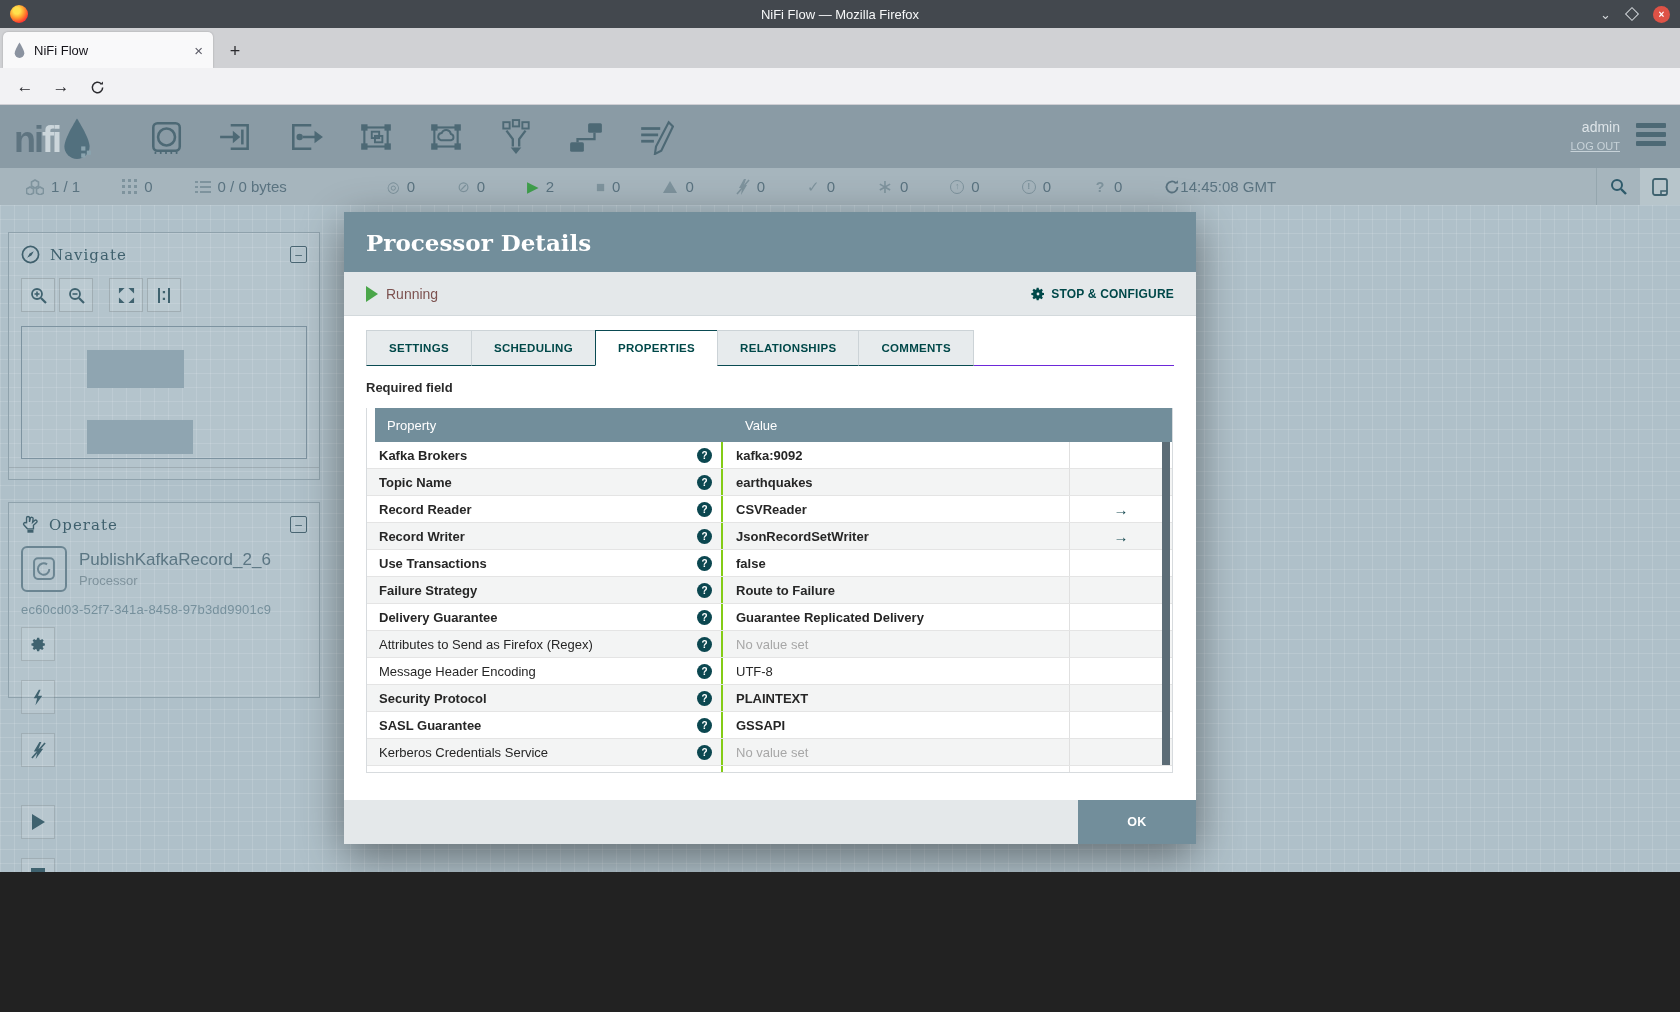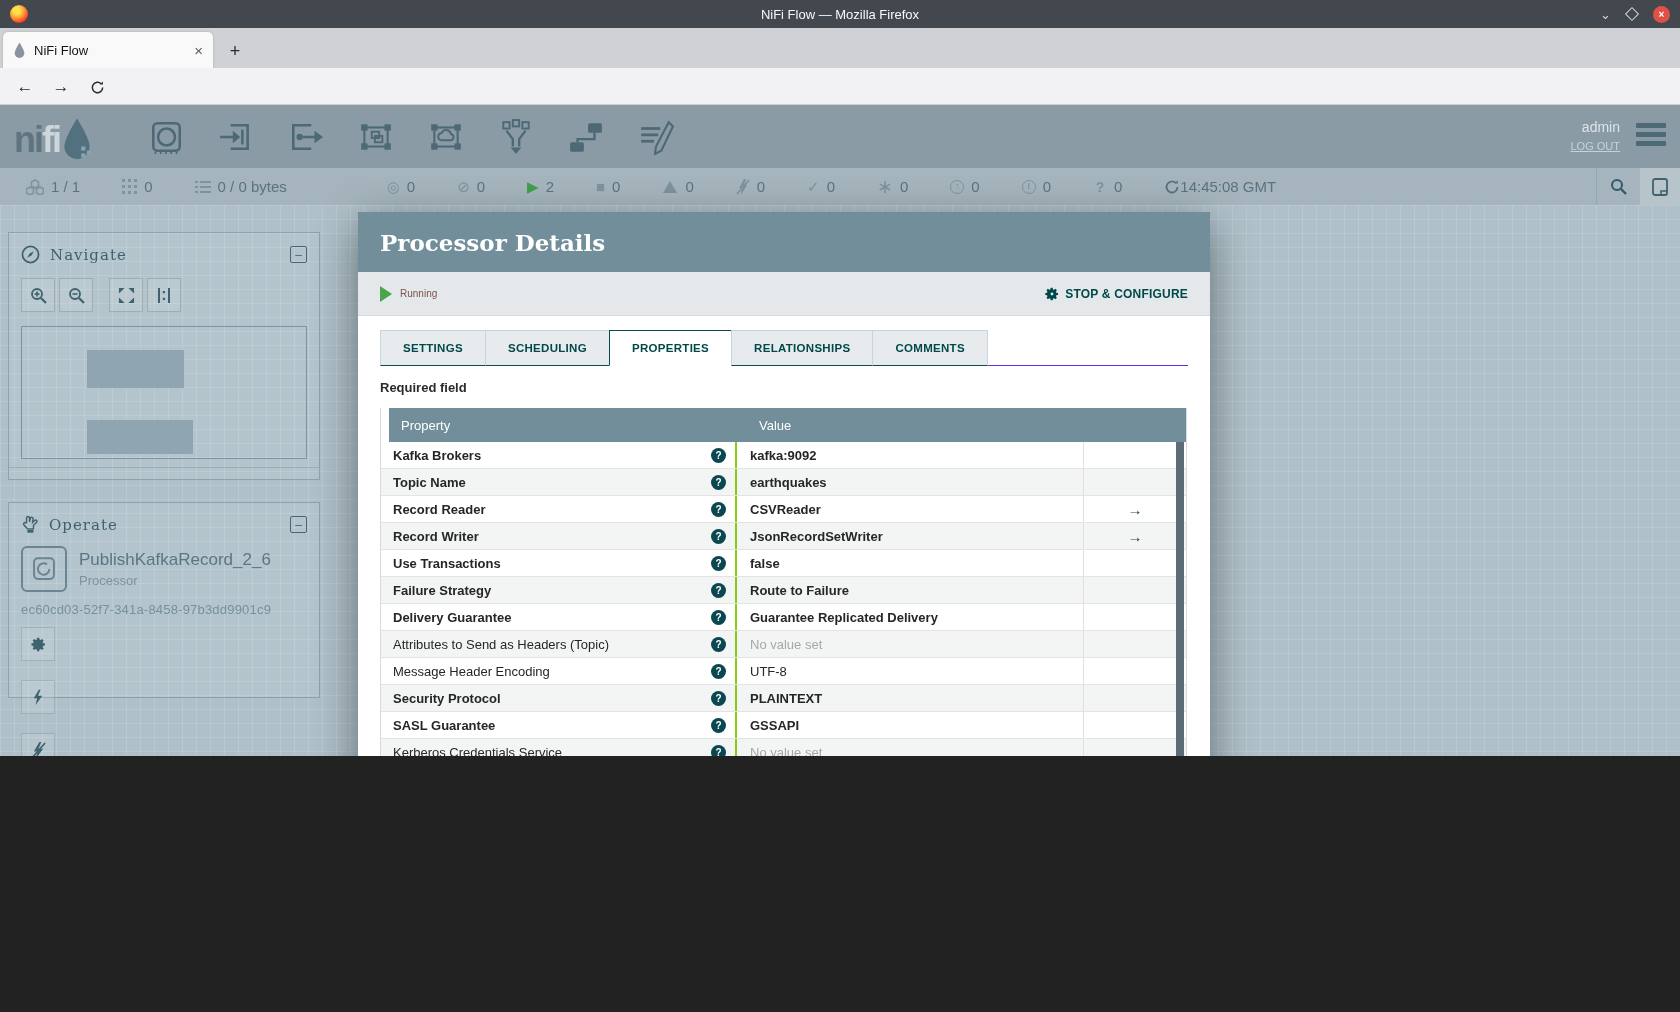--- a/index.html
+++ b/index.html
@@ -1,17 +1,17 @@
 <!DOCTYPE html>
 <html><head>
 <meta charset="utf-8">
 <style>
   * { margin:0; padding:0; box-sizing:border-box; }
   body { font-family:"Liberation Sans", sans-serif; background:#222; }
-  .screen { position:relative; width:1680px; height:756px; overflow:hidden; background:#0c4a6e; }
+  .screen { position:relative; width:1680px; height:872px; overflow:hidden; background:#0c4a6e; }
 
   
   .titlebar { position:absolute; left:0; top:0; width:1680px; height:28px; background:#43484e;
     display:flex; align-items:center; }
   .ff-logo { position:absolute; left:10px; top:5px; width:18px; height:18px; border-radius:50%;
     background:radial-gradient(circle at 38% 32%, #ffe14d 0 20%, #ff9a2e 45%, #ff3b30 72%, #c22a86 100%); }
   .win-title { position:absolute; left:0; right:0; text-align:center; color:#f7f8f9; font-size:13px; }
   .win-ctrls { position:absolute; right:10px; top:0; height:28px; display:flex; align-items:center; gap:16px; }
   .wc { color:#d3d7da; font-size:13px; line-height:1; }
   .wc-diamond { width:10px; height:10px; border:1.5px solid #d3d7da; transform:rotate(45deg); }
@@ -108,29 +108,29 @@
   .op-type { color:#7e929c; font-size:13px; margin-top:3px; }
   .op-id { color:#76909c; font-size:13px; margin-top:10px; letter-spacing:0.2px; }
   .op-btns { display:flex; gap:19px; margin-top:10px;flex-direction:column; }
   .op-btn { width:34px; height:34px; border:1px solid rgba(0,0,0,0.12); background:rgba(255,255,255,0.10);
     display:flex; align-items:center; justify-content:center; color:#3f626f; }
   .op-btn.dis { color:#93a8b1; }
   .op-btn.wide { width:72px; gap:5px; font-size:10px; font-weight:bold; letter-spacing:0.3px; }
   .gap6 { width:9px; }
 
   
-  .dialog { position:absolute; left:358px; top:212px; width:852px; height:632px; background:#fff;
+  .dialog { position:absolute; left:344px; top:212px; width:852px; height:632px; background:#fff;
     box-shadow:0 12px 44px rgba(0,0,0,0.45);border-radius:13px; }
   .dlg-header { height:60px; background:#728e9b; display:flex; align-items:center; padding-left:22px; }
   .dlg-title { font-family:"DejaVu Serif", serif; font-weight:bold; color:#fff; font-size:23px; }
   .dlg-status { height:44px; background:#e4e8ea; display:flex; align-items:center; padding:0 22px;
     border-bottom:1px solid #d3d9dc; }
   .play-tri { width:0; height:0; border-left:12px solid #4aa64a; border-top:8px solid transparent;
     border-bottom:8px solid transparent; margin-right:8px; }
-  .run-label { color:#7d5250; font-size:10px; }
+  .run-label { color:#7d5250; font-size:14px; }
   .dlg-action { margin-left:auto; display:flex; align-items:center; gap:5px; color:#004849;
     font-size:12px; font-weight:bold; letter-spacing:0.2px; }
   .dlg-body { padding:14px 22px 0 22px; position:relative; }
   .tabs { display:flex; border-bottom:1px solid #6d28d9; }
   .dtab { height:36px; padding:0 22px; display:flex; align-items:center; justify-content:center;
     font-size:11.5px; font-weight:bold; letter-spacing:0.3px; color:#004849; background:#e7ebed;
     border:1px solid #ccd3d7; border-bottom:1px solid #0a4a52; margin-bottom:-1px; margin-right:-1px; }
   .dtab.active { background:#fff; border:1px solid #0a4a52; border-bottom:1px solid #fff; }
   .req-note { margin-top:14px; font-size:13px; font-weight:bold; color:#2b2b2b; }
   .ptable { margin-top:13px; width:807px; border:1px solid #d7dbde; border-top:none; }
@@ -699,21 +699,21 @@
                 <span>Delivery Guarantee</span>
                 <span class="help-ic">?</span>
               </span>
             <span class="c-val">
                 <span>Guarantee Replicated Delivery</span>
               </span>
               <span class="c-extra"></span>
           </div>
           <div class="prow alt">
             <span class="c-prop">
-                <span>Attributes to Send as Headers (Topic)</span>
+                <span>Attributes to Send as Firefox (Regex)</span>
                 <span class="help-ic">?</span>
               </span>
             <span class="c-val">
                 <span class="unset">No value set</span>
               </span>
               <span class="c-extra"></span>
           </div>
           <div class="prow">
             <span class="c-prop">
                 <span>Message Header Encoding</span>

